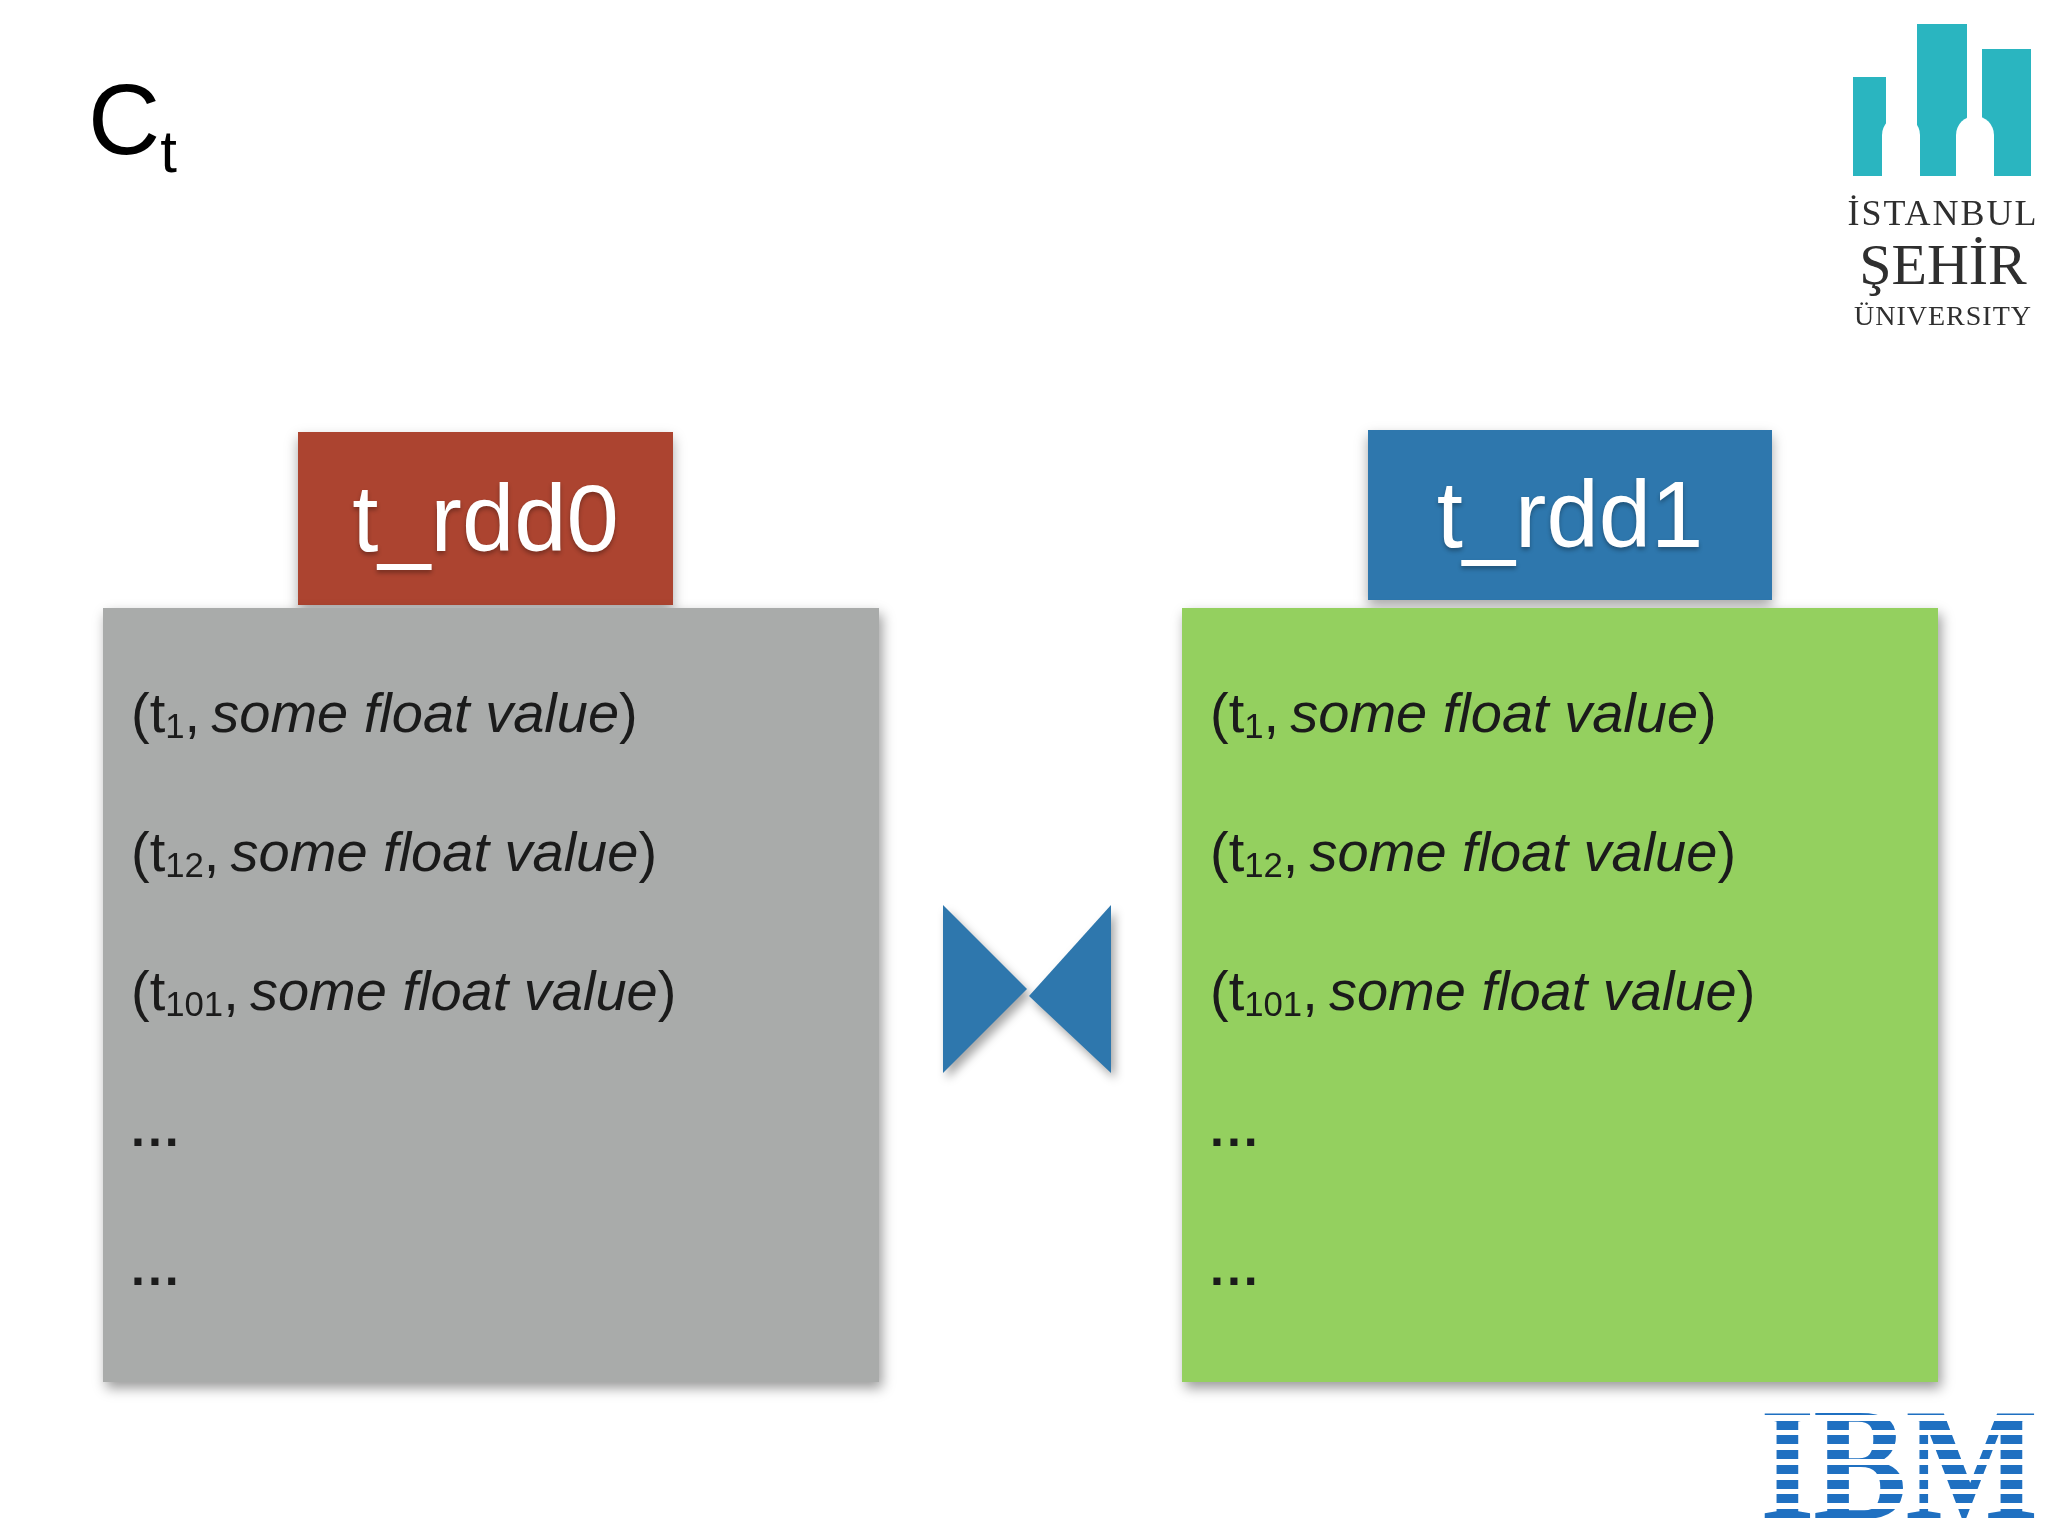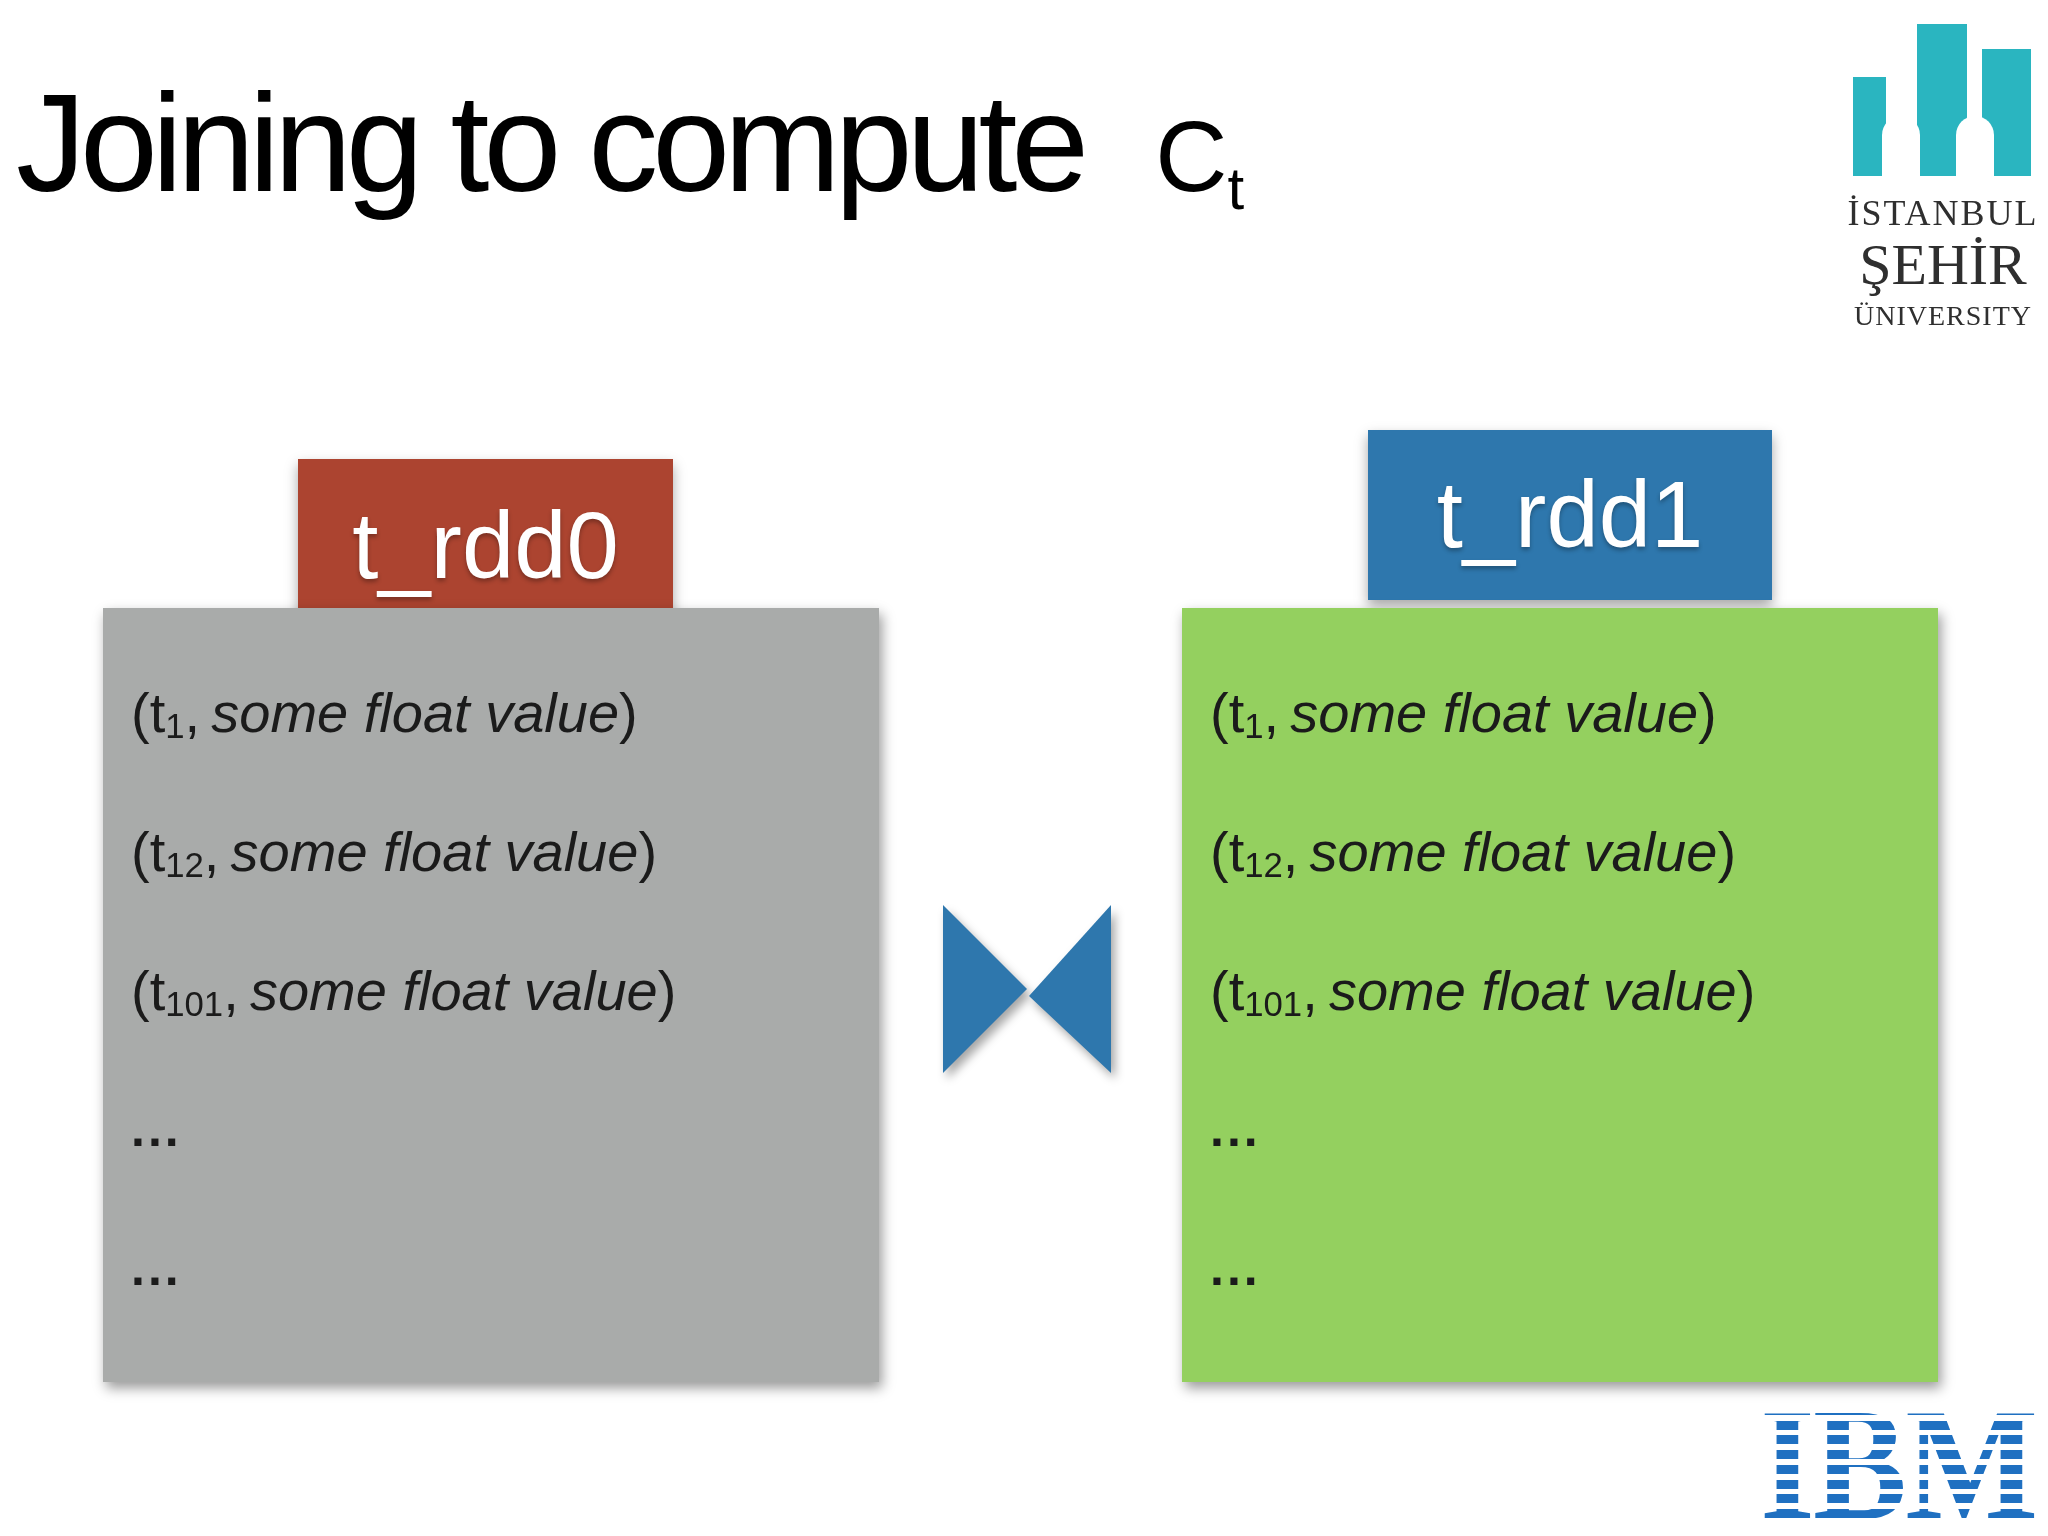--- a/index.html
+++ b/index.html
@@ -33,21 +33,21 @@
   .uni-line1{margin-top:16px;font-size:36px;letter-spacing:2px;}
   .uni-line2{font-size:58px;line-height:1.0;margin-top:2px;}
   .uni-line3{font-size:28px;letter-spacing:1px;margin-top:6px;}
 
   
   .table-header{
     position:absolute;display:flex;align-items:center;justify-content:center;
     color:#fff;font-size:94px;box-shadow:0 6px 12px rgba(0,0,0,.35);
   }
   .table-header .hdr-label{text-shadow:0 3px 4px rgba(0,0,0,.3);}
-  .table-header.left{left:298px;top:432px;width:375px;height:173px;background:var(--red_header,#AC4430);margin-top:27px;}
+  .table-header.left{left:298px;top:432px;width:375px;height:173px;background:var(--red_header,#AC4430);}
   .table-header.right{left:1368px;top:430px;width:404px;height:170px;background:var(--blue_header,#2E77AD);}
 
   
   .table-body{
     position:absolute;top:608px;height:774px;box-sizing:border-box;
     padding:35px 0 0 28px;box-shadow:3px 6px 12px rgba(0,0,0,.4);
     color:var(--tuple_text,#1b1b1b);
   }
   .table-body.left{left:103px;width:776px;background:var(--gray_box,#A9ABAA);}
   .table-body.right{left:1182px;width:756px;background:var(--green_box,#94D05F);}
@@ -75,21 +75,20 @@
     position:absolute;left:0;top:0;right:0;bottom:0;
     background:repeating-linear-gradient(to bottom,transparent 0 9px,#fff 9px 14.75px);
   }
 </style>
 </head>
 <body>
 
 <div class="slide">
 
   <h1 class="title">
-    <span>Joining to compute</span>
     <span class="formula"><span>C</span><sub>t</sub></span>
   </h1>
 
   <div class="uni-logo">
     <div class="towers">
       <div class="tower t1"></div>
       <div class="tower t2"></div>
       <div class="tower t3"></div>
       <div class="arch a1"></div>
       <div class="arch a2"></div>

